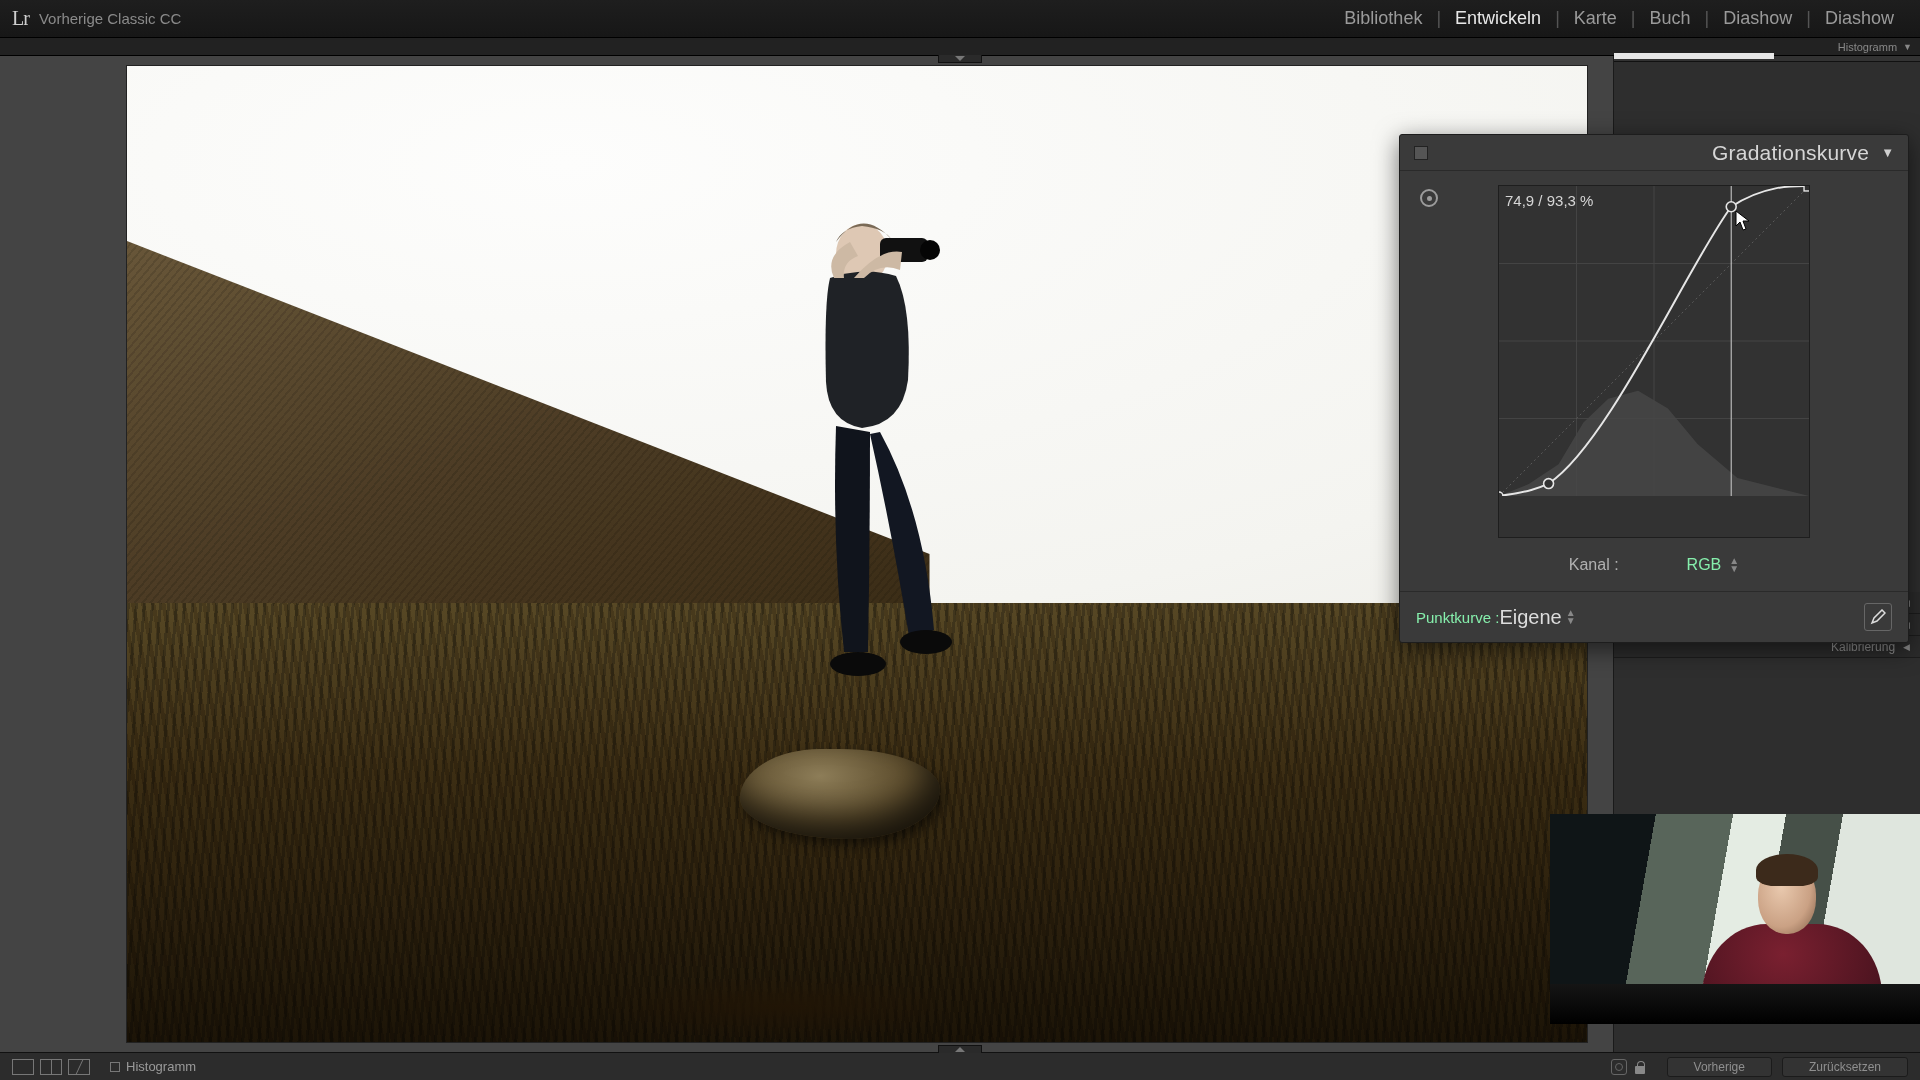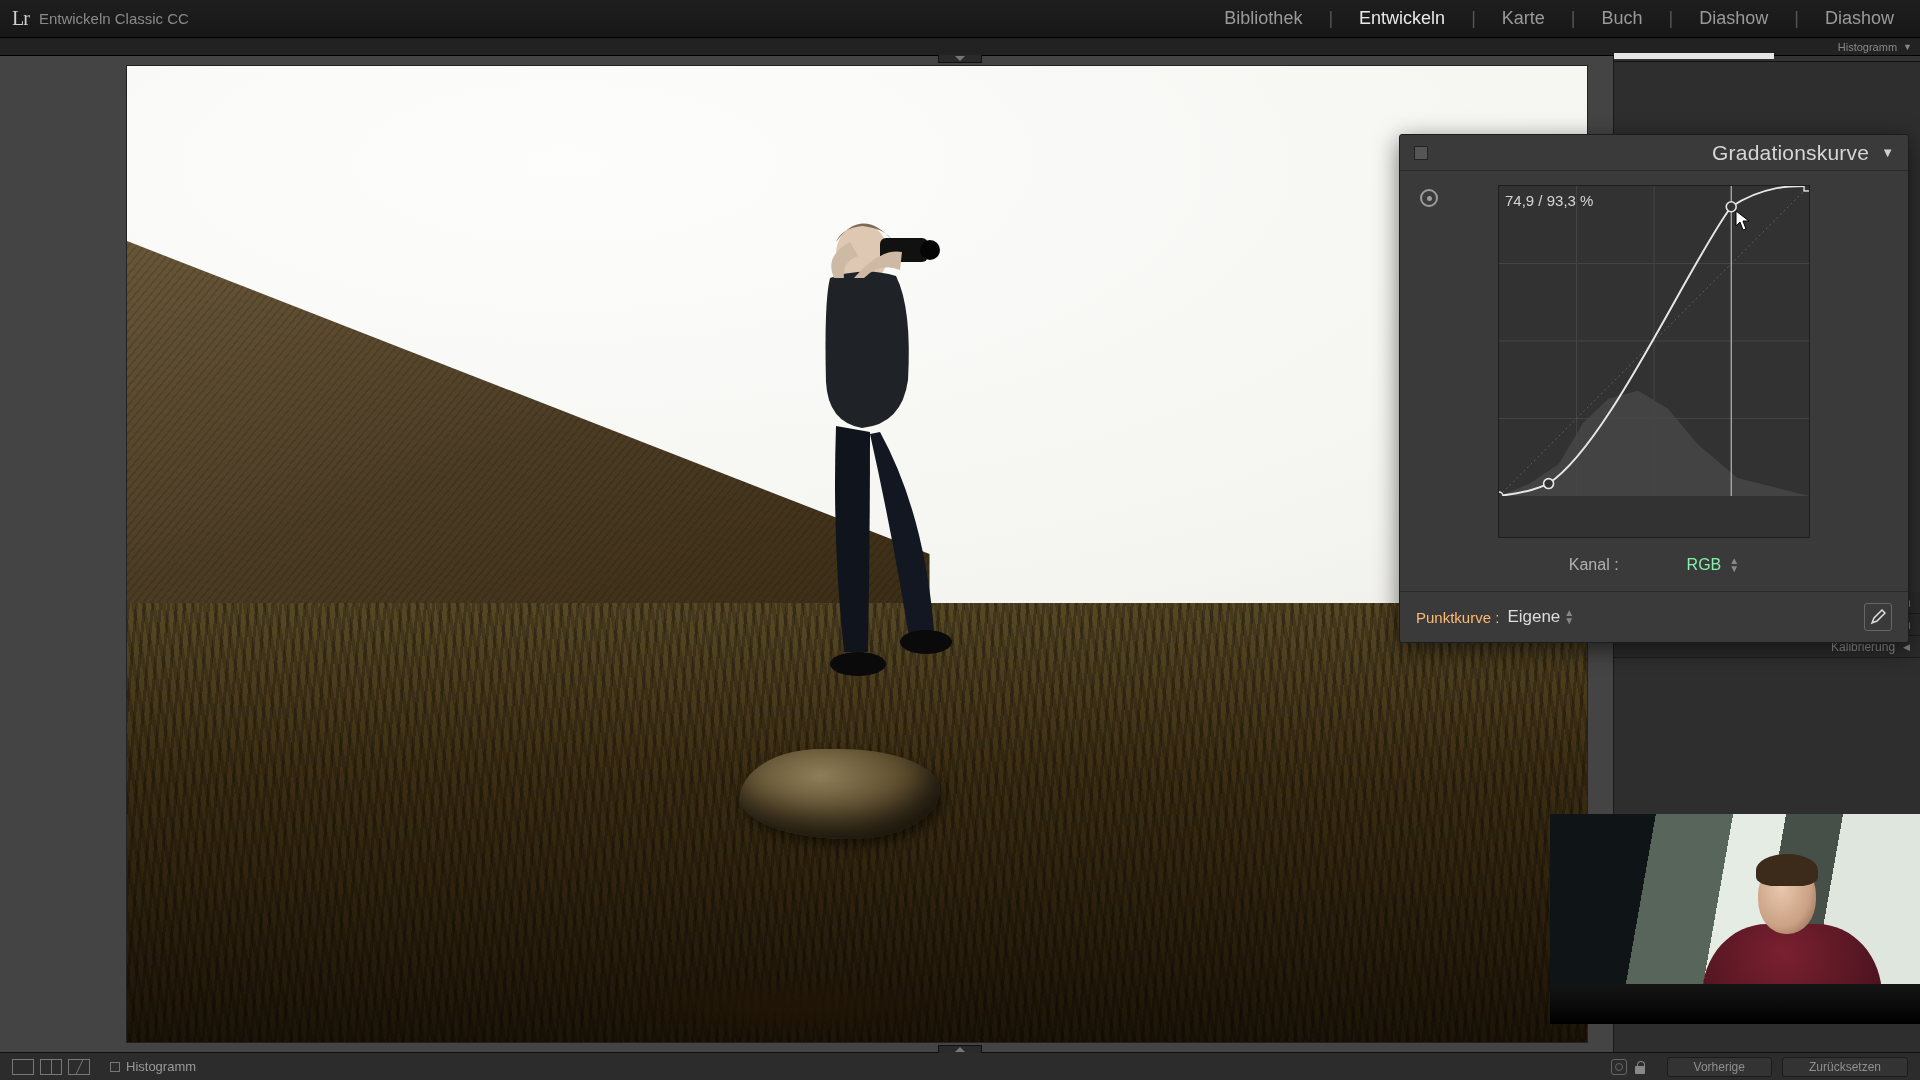--- a/index.html
+++ b/index.html
@@ -8,21 +8,21 @@
   
   .top-bar {
     height: 38px;
     background: linear-gradient(#1e1e1e, #171717);
     display: flex; align-items: center;
     padding: 0 12px;
     border-bottom: 1px solid #000;
   }
   .logo { font-family: "Georgia", serif; font-size: 20px; color: #cfcfcf; font-weight: 500; letter-spacing: -1px; }
   .app-title { margin-left: 10px; font-size: 15px; color: #8a8a8a; }
-  .top-nav { margin-left: auto; display: flex; align-items: center; gap: 12px; }
+  .top-nav { margin-left: auto; display: flex; align-items: center; gap: 0; }
   .top-nav span { font-size: 18px; color: #9a9a9a; padding: 0 14px; cursor: pointer; }
   .top-nav span.active { color: #e8e8e8; }
   .top-nav .sep { color: #555; padding: 0; }
   .sub-bar {
     height: 18px; background: #222; border-bottom: 1px solid #000;
     display:flex; align-items:center; justify-content:flex-end;
     padding-right: 8px; font-size:11px; color:#888;
   }
   .sub-bar .tri { margin-left:6px; font-size:9px; }
 
@@ -138,22 +138,22 @@
   .channel-row {
     margin-top: 18px; display:flex; align-items:center; justify-content:center; gap:4px;
     font-size:16px; color:#b0b0b0;
   }
   .channel-val { color:#86efac; }
   .dd-ic { font-size:10px; color:#888; margin-left:4px; display:inline-block; line-height:8px;}
 
   .curve-footer {
     height: 50px; display:flex; align-items:center; padding: 0 16px;
   }
-  .pc-label { font-size:15px; color:#fdba74; }
-  .pc-val { margin-left:8px; font-size:17px; color:#dcdcdc; }
+  .pc-label { font-size:15px; color:#86efac; }
+  .pc-val { margin-left:0; font-size:20px; color:#dcdcdc; }
   .pencil-box {
     margin-left:auto; width:28px; height:28px; border:1px solid #666; border-radius:3px;
     display:flex; align-items:center; justify-content:center; cursor:pointer;
   }
   .pencil-box svg { width:16px; height:16px; stroke:#ddd; }
 
   
   .webcam {
     position:absolute; right:0; bottom:28px; width:370px; height:210px;
     background:#111; overflow:hidden;
@@ -213,21 +213,21 @@
   .center-handle.botH{ bottom:-1px; border-top:1px solid #111;}
   .center-handle::after{content:"";width:0;height:0;border-left:5px solid transparent;border-right:5px solid transparent;}
   .center-handle.topH::after{border-top:5px solid #777;}
   .center-handle.botH::after{border-bottom:5px solid #777;}
 </style>
 </head>
 <body>
 
 <div class="top-bar">
   <span class="logo">Lr</span>
-  <span class="app-title">Entwickeln Classic CC</span>
+  <span class="app-title">Vorherige Classic CC</span>
   <div class="top-nav">
     <span>Bibliothek</span>
       <span class="sep">|</span>
     <span class="active">Entwickeln</span>
       <span class="sep">|</span>
     <span>Karte</span>
       <span class="sep">|</span>
     <span>Buch</span>
       <span class="sep">|</span>
     <span>Diashow</span>

